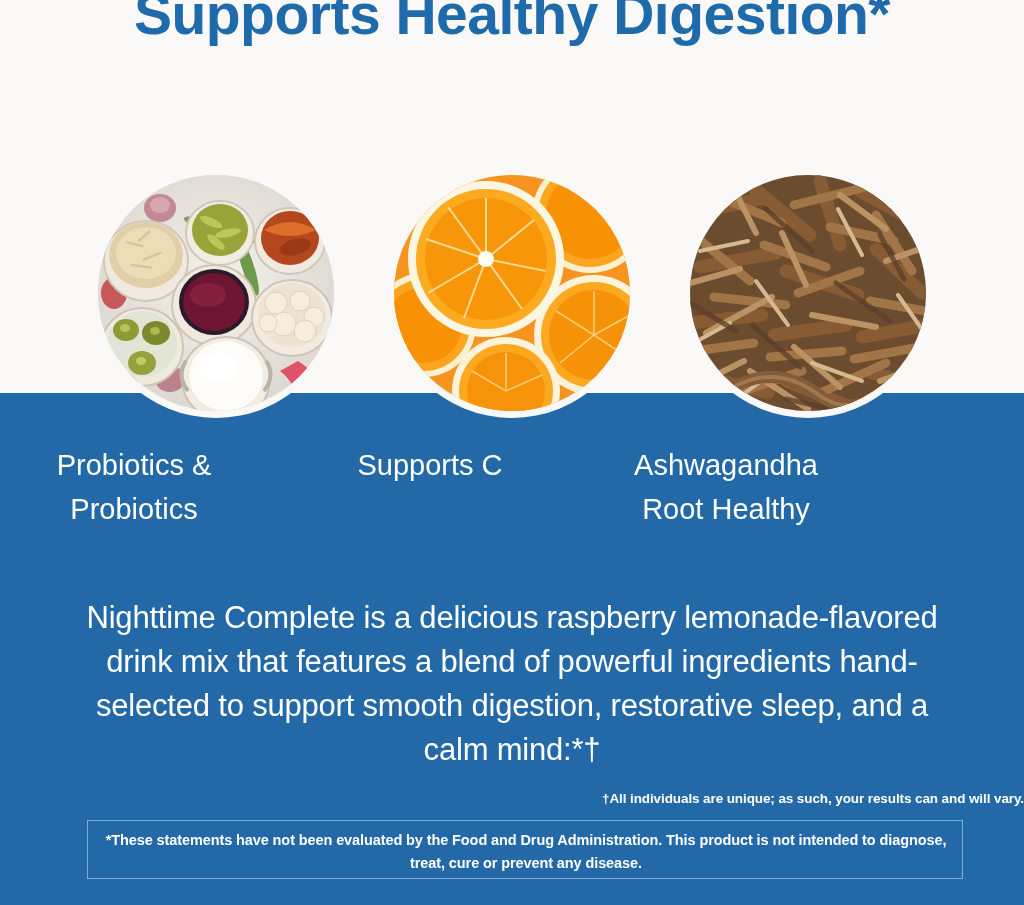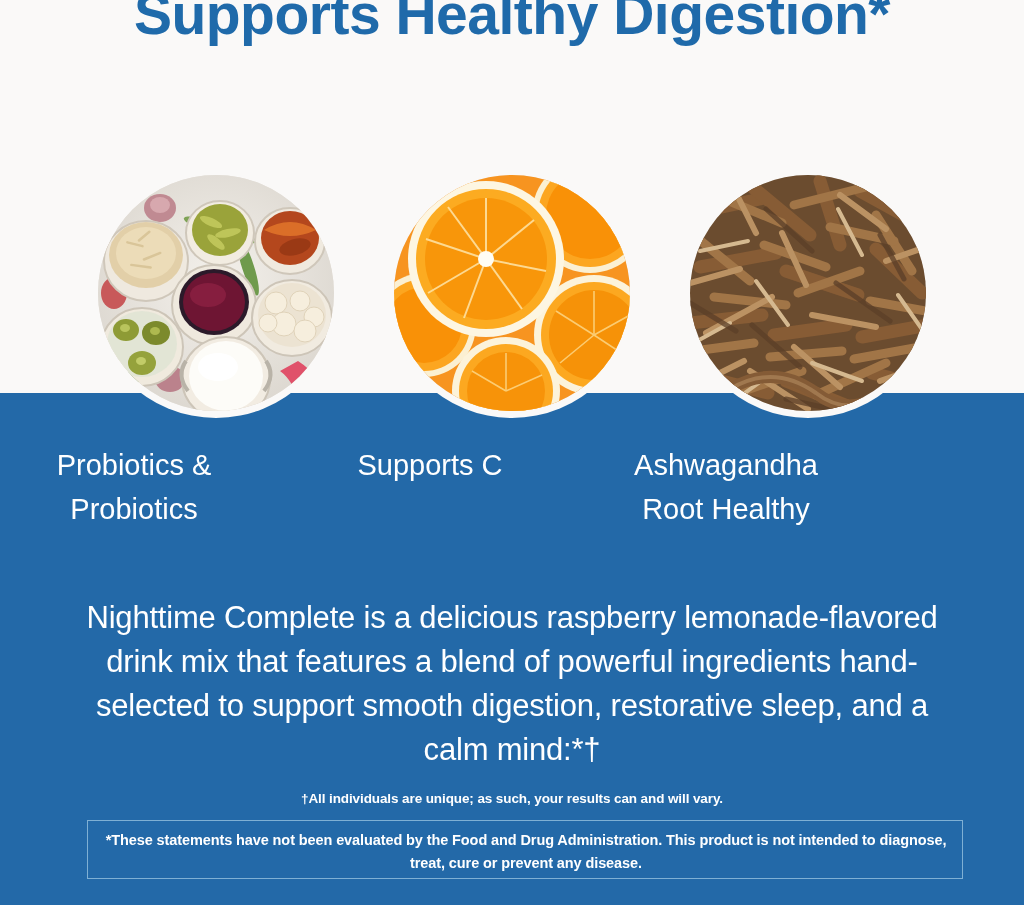--- a/index.html
+++ b/index.html
@@ -102,21 +102,21 @@
     line-height:44px;
     font-stretch:semi-condensed;
     letter-spacing:-0.2px;
   }
 
   
   .footnote-dagger{
     position:absolute;
     top:790px;
     left:0; right:0;
-    text-align:center;
+    text-align:right;
     color:#ffffff;
     font-size:13.5px;
     font-weight:bold;
     line-height:18px;
     letter-spacing:-0.1px;
   }
 
   
   .disclaimer-box{
     position:absolute;

